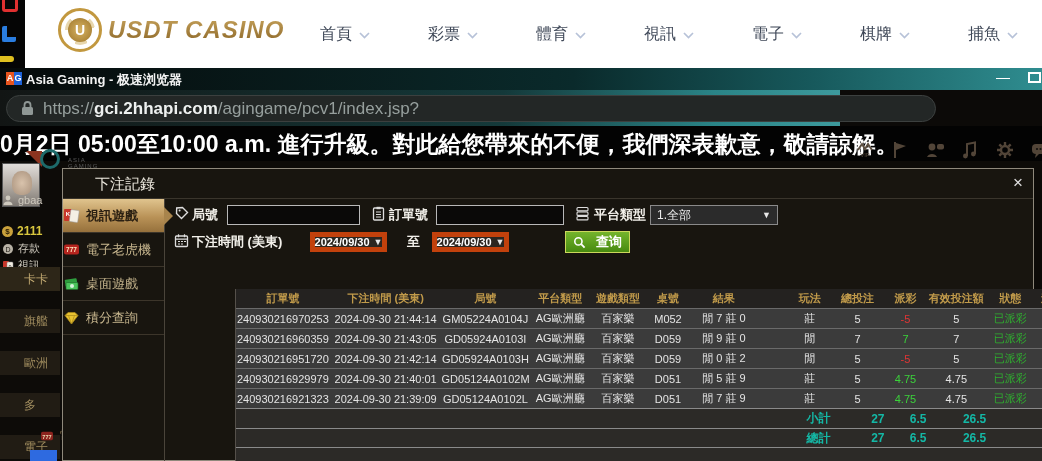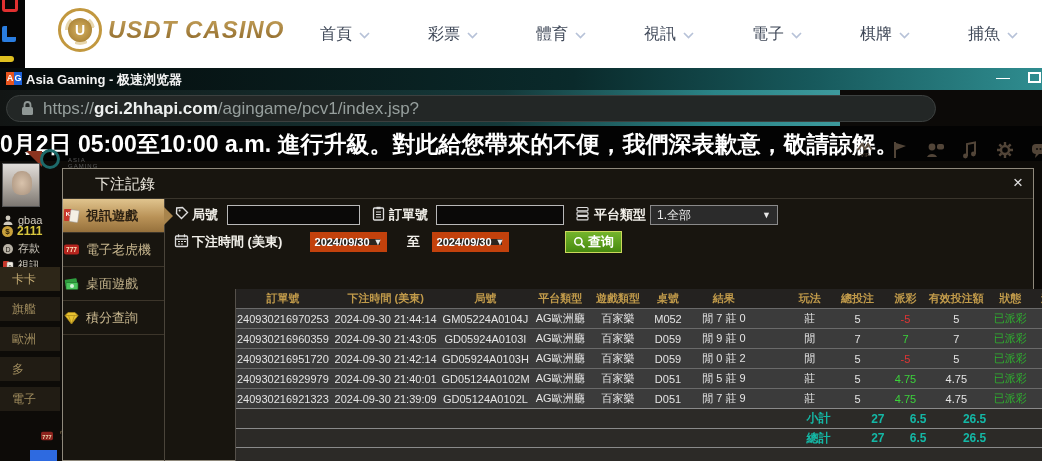--- a/index.html
+++ b/index.html
@@ -57,22 +57,22 @@
   .ag-word { position:absolute; left:42px; top:8px; font-size:6px; color:#5a5a5a; letter-spacing:1px; }
   .avatar { position:absolute; left:2px; top:2px; width:38px; height:44px; border:1px solid #555;
     background:linear-gradient(180deg,#e0ddda 0%,#b9b2aa 45%,#7d7872 100%); }
   .avatar::after { content:""; position:absolute; left:9px; top:7px; width:20px; height:24px; border-radius:45% 45% 40% 40%;
     background:radial-gradient(#d9c3ac,#a8917c); }
   .bg-line { position:absolute; left:2px; color:#cfcabe; font-size:11px; display:flex; align-items:center; gap:4px; white-space:nowrap; }
   .bg-balance { color:#d8c63e; font-weight:bold; font-size:12px; }
   .coin { width:11px; height:11px; border-radius:50%; background:#caa23c; color:#2b1d05; font-size:8px; font-weight:bold; text-align:center; line-height:11px; }
   .mini-ic { width:12px; height:12px; }
   .bg-menu { position:absolute; left:0; top:106px; width:60px; }
-  .bg-menu-item { height:24px; margin-bottom:6px; background:#211c14; color:#a08c5e; font-size:12px;
-    display:flex; align-items:center; padding-left:12px; cursor:pointer; }
+  .bg-menu-item { height:24px; margin-bottom:18px; background:#211c14; color:#a08c5e; font-size:12px;
+    display:flex; align-items:center; padding-left:24px; cursor:pointer; }
   .bg-menu-item:first-child { background:#2d2618; color:#c4ab72; }
   .bg-bottom { position:absolute; left:40px; top:266px; color:#7c6a48; font-size:13px; display:flex; gap:5px; align-items:center; }
   .blue-chip { position:absolute; left:30px; top:289px; width:27px; height:11px; background:#2e6ae0; }
   .red-sliver { position:absolute; left:1036px; top:247px; width:6px; height:16px; background:#a82424; }
   .dim8 { position:absolute; left:1034px; top:135px; color:#6a5c3c; font-size:11px; }
 
   
   .modal { position:absolute; left:62px; top:168px; width:972px; height:293px;
     background:#18150f; border:1px solid #8f897c; z-index:5; }
   .dlg-title { position:absolute; left:0; top:0; width:100%; height:30px; border-bottom:1px solid #3a352c; }
@@ -88,25 +88,25 @@
   .sb-ic { width:17px; height:17px; flex:0 0 17px; }
 
   .dlg-main { position:absolute; left:103px; top:30px; width:868px; height:263px; }
 
   
   .f-ic { position:absolute; width:15px; height:15px; }
   .f-lbl { position:absolute; color:#f2f0ea; font-size:13px; font-weight:bold; white-space:nowrap; }
   .f-input { position:absolute; height:20px; background:#0a0908; border:1px solid #b8b8b8; color:#ddd; font-size:12px; padding:0 4px; }
   .f-select { position:absolute; height:20px; background:#2b2b2b; border:1px solid #8a8a8a; color:#eee; font-size:12px;
     display:flex; align-items:center; justify-content:space-between; padding:0 6px; cursor:pointer; }
-  .f-date { position:absolute; height:20px; background:#2c2620; border:7px solid #c2410c; color:#fff; font-weight:bold;
+  .f-date { position:absolute; height:20px; background:#2c2620; border:5px solid #c2410c; color:#fff; font-weight:bold;
     font-size:11px; display:flex; align-items:center; justify-content:center; gap:4px; cursor:pointer; }
   .caret { font-size:9px; color:#e8e8e8; }
   .btn-search { position:absolute; height:22px; background:linear-gradient(180deg,#74b42c,#478a10); border:1px solid #ccd75c;
-    color:#fff; font-weight:bold; font-size:13px; display:flex; align-items:center; gap:2px; padding:0 7px; cursor:pointer; }
+    color:#fff; font-weight:bold; font-size:13px; display:flex; align-items:center; gap:10px; padding:0 7px; cursor:pointer; }
 
   
   .btable { position:absolute; left:69px; top:90px; width:858px; height:173px; background:#2c2a27; border-left:1px solid #55504a; border-right:1px solid #55504a; }
   .trow { display:flex; width:100%; }
   .thead { height:19px; background:#242220; align-items:center; }
   .thead span { color:#c09a4a; font-size:11px; font-weight:bold; text-align:center; }
   .drow { height:20px; background:#3b3b3b; border-top:1px solid #6a6a6a; align-items:center; }
   .drow span { color:#e4e4e4; font-size:11px; text-align:center; white-space:nowrap; overflow:hidden; }
   .sumrow { height:20px; border-top:1px solid #8a8a8a; align-items:center; background:#2c2a27; }
   .sumrow span { color:#14b8a6; font-weight:bold; font-size:12px; text-align:right; }
@@ -240,21 +240,21 @@
       </div>
   </div>
 
   <div class="mainbg">
     <div class="ag-logo-bits">
       <div class="ag-tri"></div>
       <div class="ag-circ"></div>
       <div class="ag-word">ASIA GAMING</div>
     </div>
     <div class="avatar"></div>
-    <div class="bg-line" style="top:53px;">
+    <div class="bg-line" style="top:33px;">
       <svg class="mini-ic" viewBox="0 0 12 12">
           <circle cx="6" cy="4" r="2.4" fill="#cfcabe"></circle>
           <path d="M1.5 11 a4.5 3.6 0 0 1 9 0 Z" fill="#cfcabe"></path>
         </svg>
       <span>gbaa</span>
     </div>
     <div class="bg-line" style="top:63px;">
       <span class="coin">$</span>
       <span class="bg-balance">2111</span>
     </div>

